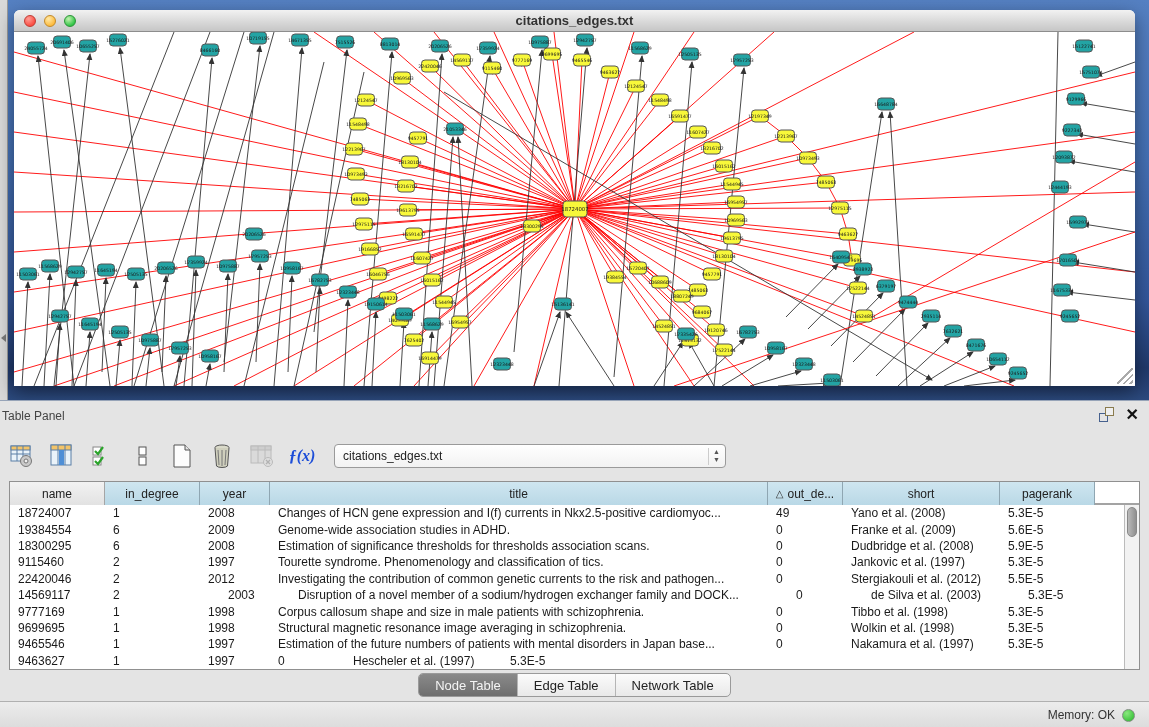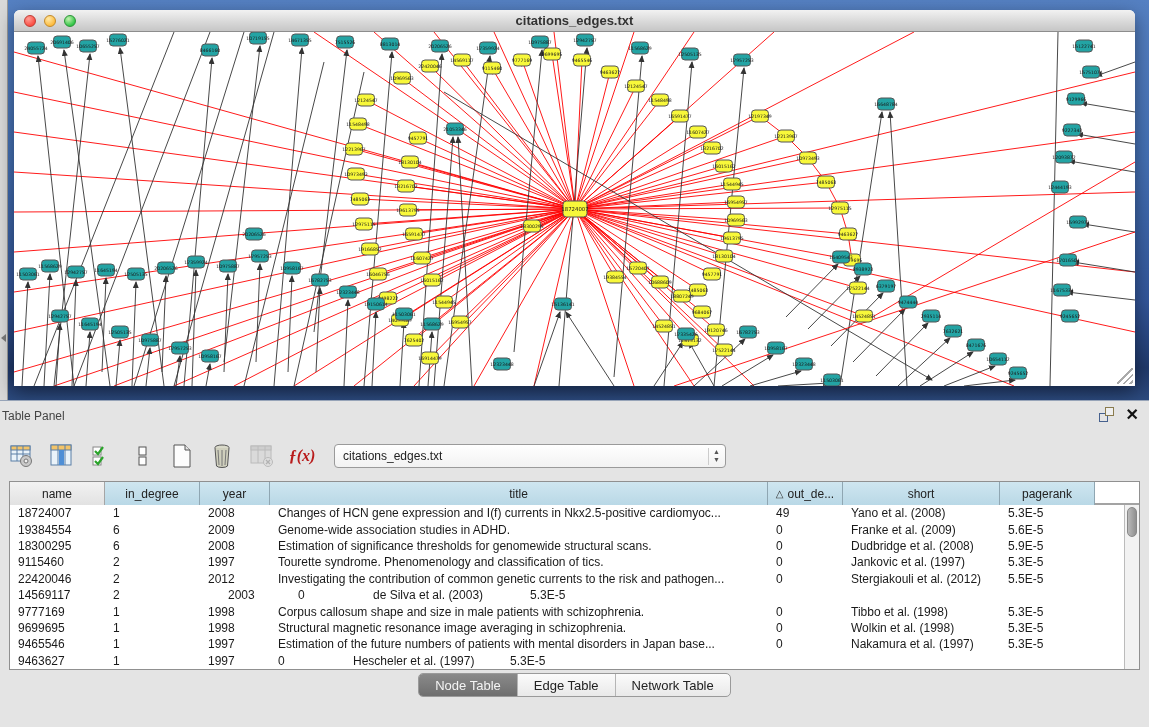--- a/index.html
+++ b/index.html
@@ -36,21 +36,21 @@
   .tpanel-header { position:absolute; left:0; top:0; width:100%; height:30px; display:flex; align-items:center; }
   .tpanel-title { margin-left:2px; font-size:12px; color:#444; }
   .tpanel-icons { position:absolute; right:10px; top:6px; display:flex; gap:12px; align-items:center; }
   .float-ico { position:relative; width:15px; height:15px; }
   .float-ico .sq1 { position:absolute; left:0; bottom:0; width:9px; height:9px; border:1px solid #46618e; background:#e4e4e4; }
   .float-ico .sq2 { position:absolute; right:0; top:0; width:9px; height:9px; border:1px solid #8a7b4d; background:#efefef; }
   .close-x { font-size:16px; font-weight:bold; color:#111; line-height:14px; }
 
   .toolbar { position:absolute; left:8px; top:36px; height:38px; display:flex; align-items:center; gap:12px; }
   .tico { width:28px; height:28px; display:flex; align-items:center; justify-content:center; }
-  .fx { font-family:"Liberation Serif", serif; font-style:italic; font-size:16px; color:#b91c1c; font-weight:bold; }
+  .fx { font-family:"Liberation Serif", serif; font-style:italic; font-size:16px; color:#1d4ed8; font-weight:bold; }
   .combo { width:392px; height:24px; background:linear-gradient(180deg,#ffffff,#f2f2f2); border:1px solid #9a9a9a;
            border-radius:4px; display:flex; align-items:center; font-size:12px; color:#222; position:relative; margin-left:6px; }
   .combo-label { margin-left:8px; }
   .combo-arrows { position:absolute; right:4px; top:3px; width:13px; height:17px; font-size:7px; line-height:8px;
            color:#555; text-align:center; border-left:1px solid #ccc; padding-left:3px; }
 
   .tablebox { position:absolute; left:9px; top:80px; width:1131px; height:189px; background:#fff; border:1px solid #909090; overflow:hidden; }
   .thead { display:flex; height:23px; border-bottom:2px solid #a3a3a3; }
   .th { height:23px; background:linear-gradient(180deg,#cfe6f0,#b9d8e6); border-right:1px solid #8fa6b2;
         display:flex; align-items:center; justify-content:center; font-size:12px; color:#222; }
@@ -905,21 +905,21 @@
             <div class="td" style="width: 70px;">2009</div>
             <div class="td" style="width: 498px;">Genome-wide association studies in ADHD.</div>
             <div class="td" style="width: 75px;">0</div>
             <div class="td" style="width: 157px;">Franke et al. (2009)</div>
             <div class="td" style="width: 95px;">5.6E-5</div>
           </div>
           <div class="trow">
             <div class="td" style="width: 95px;">18300295</div>
             <div class="td" style="width: 95px;">6</div>
             <div class="td" style="width: 70px;">2008</div>
-            <div class="td" style="width: 498px;">Estimation of significance thresholds for genomewide structural scans.</div>
+            <div class="td" style="width: 498px;">Estimation of significance thresholds for thresholds association scans.</div>
             <div class="td" style="width: 75px;">0</div>
             <div class="td" style="width: 157px;">Dudbridge et al. (2008)</div>
             <div class="td" style="width: 95px;">5.9E-5</div>
           </div>
           <div class="trow">
             <div class="td" style="width: 95px;">9115460</div>
             <div class="td" style="width: 95px;">2</div>
             <div class="td" style="width: 70px;">1997</div>
             <div class="td" style="width: 498px;">Tourette syndrome. Phenomenology and classification of tics.</div>
             <div class="td" style="width: 75px;">0</div>
@@ -932,20 +932,21 @@
             <div class="td" style="width: 70px;">2012</div>
             <div class="td" style="width: 498px;">Investigating the contribution of common genetic currents to the risk and pathogen...</div>
             <div class="td" style="width: 75px;">0</div>
             <div class="td" style="width: 157px;">Stergiakouli et al. (2012)</div>
             <div class="td" style="width: 95px;">5.5E-5</div>
           </div>
           <div class="trow">
             <div class="td" style="width: 95px;">14569117</div>
             <div class="td" style="width: 95px;">2</div>
             <div class="td" style="width: 70px; margin-left: 20px;">2003</div>
+            <div class="td" style="width: 498px;">Disruption of a novel member of a sodium/hydrogen exchanger family and DOCK...</div>
             <div class="td" style="width: 75px;">0</div>
             <div class="td" style="width: 157px;">de Silva et al. (2003)</div>
             <div class="td" style="width: 95px;">5.3E-5</div>
           </div>
           <div class="trow">
             <div class="td" style="width: 95px;">9777169</div>
             <div class="td" style="width: 95px;">1</div>
             <div class="td" style="width: 70px;">1998</div>
             <div class="td" style="width: 498px;">Corpus callosum shape and size in male patients with schizophrenia.</div>
             <div class="td" style="width: 75px;">0</div>
@@ -985,14 +986,18 @@
     </div>
 
     <div class="tabsrow">
       <div class="seg" id="segtabs">
           <div class="seg-btn active">Node Table</div>
           <div class="seg-btn">Edge Table</div>
           <div class="seg-btn">Network Table</div>
         </div>
     </div>
 
+    <div class="statusbar">
+      <span class="mem-label">Memory: OK</span>
+      <span class="mem-dot"></span>
+    </div>
   </div>
 </div>
 
 </body></html>

